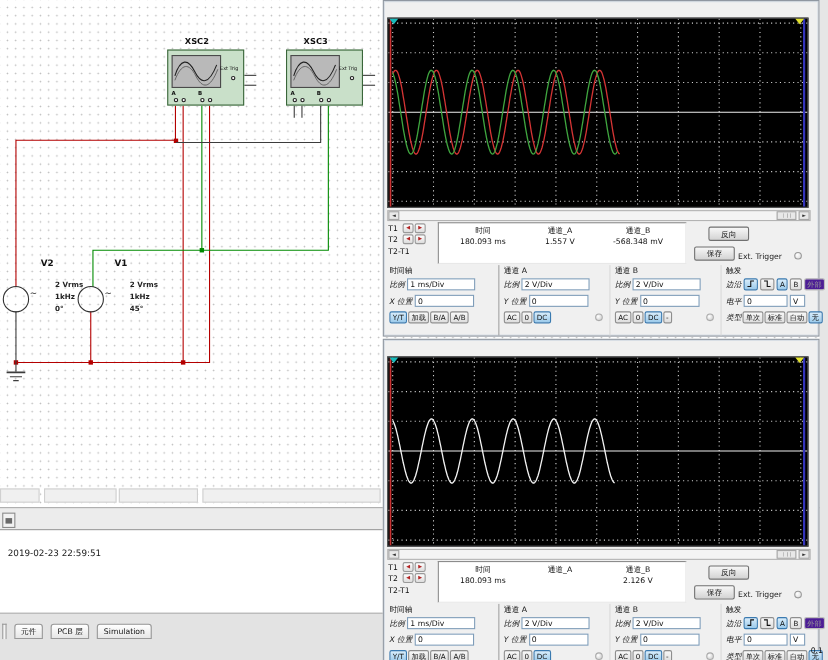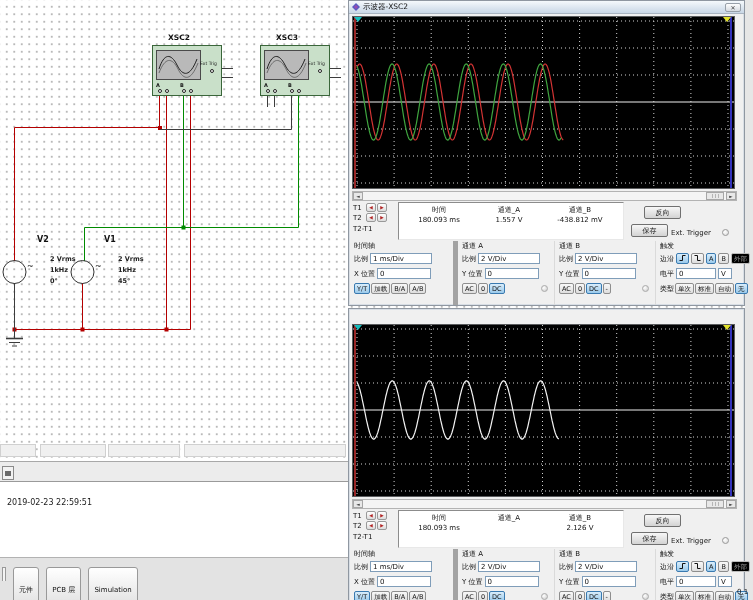--- a/index.html
+++ b/index.html
@@ -27,21 +27,21 @@
 
   
   .gbox{position:absolute;top:444px;height:13px;border:1px solid #d0d0d0;background:#f0f0f0;z-index:2;}
   .minitab{position:absolute;left:2px;top:466px;width:12px;height:14px;border:1px solid #8a8a8a;background:#f2f2f2;z-index:2;}
   .minisq{position:absolute;left:2px;top:4px;width:6px;height:5px;background:#6a6a6a;}
   .sheet{position:absolute;left:0;top:481px;width:348px;height:76px;background:#fff;border-top:1px solid #9a9a9a;z-index:2;}
   .stamp{margin:16px 0 0 7px;font-size:8px;color:#1a1a1a;}
   .bottombar{position:absolute;left:0;top:557px;width:348px;height:43px;background:#e3e3e3;border-top:1px solid #b2b2b2;z-index:2;}
   .tabrow{position:absolute;left:0;top:9px;height:16px;width:100%;}
   .tabstub{display:inline-block;width:4px;height:14px;border:1px solid #999;border-bottom:none;background:#f4f4f4;vertical-align:top;margin-left:2px;}
-  .tab{display:inline-block;height:14px;line-height:13px;padding:16px 5px;margin-left:2px;font-size:7px;color:#111;
+  .tab{display:inline-block;height:14px;line-height:13px;padding:0 5px;margin-left:2px;font-size:7px;color:#111;
     border:1px solid #999;border-radius:3px 3px 0 0;background:linear-gradient(#ffffff,#e6e6e6);vertical-align:top;}
   .rightstrip{position:absolute;left:745px;top:0;width:8px;height:600px;background:#e6e6e6;z-index:5;}
   .fragment{position:absolute;left:737px;top:588px;font-size:7px;color:#111;z-index:40;}
 
   
   .win{position:absolute;width:397px;height:306px;background:#f0f0f0;border:1px solid #8f97a1;z-index:20;box-shadow:0 0 0 1px #d8dee5 inset;}
   .win0{left:348px;top:0;} .win1{left:348px;top:308px;}
   .titlebar{height:13px;background:linear-gradient(#f5f9fc,#c9d7e6);border-bottom:1px solid #a9b4c1;
     display:flex;align-items:center;padding:0 3px;gap:3px;}
   .ttext{font-size:7.5px;color:#111;}
@@ -73,37 +73,37 @@
   .c1{width:80px;} .c2{width:60px;} .c3{width:82px;}
   .pbtn{position:absolute;left:282px;width:37px;height:13px;font-size:7px;border:1px solid #707070;
     border-radius:2px;background:linear-gradient(#f7f7f7,#d3d3d3);padding:0;color:#111;}
   .rev{top:205px;margin-left:13px;} .sav{top:223px;}
   .extlab{position:absolute;left:322px;top:228px;font-size:7px;color:#222;}
   .radio{position:absolute;left:373px;top:228px;width:7px;height:7px;border:1px solid #999;border-radius:50%;
     background:radial-gradient(circle at 35% 35%,#fff,#d8d8d8);}
 
   .sec{position:absolute;top:240px;height:64px;}
   .s1{left:4px;width:98px;}
-  .s2{left:104px;width:99px;border-left:5px solid #a3a3a3;padding-left:3px;}
+  .s2{left:104px;width:99px;border-left:1px solid #a3a3a3;padding-left:3px;}
   .s3{left:205px;width:99px;border-left:1px solid #dadada;padding-left:3px;}
   .s4{left:306px;width:90px;border-left:1px solid #dadada;padding-left:3px;}
   .stitle{font-size:7px;color:#111;margin:0 0 1px 1px;}
   .frow{position:absolute;left:1px;display:flex;align-items:center;gap:2px;}
   .s2 .frow,.s3 .frow,.s4 .frow{left:4px;}
   .r1{top:12px;} .r2{top:27px;}
-  .flab{font-size:7px;color:#111;white-space:nowrap;}
+  .flab{font-size:7px;color:#111;white-space:nowrap;font-style:italic;}
   .field{display:inline-block;background:#fff;border:1px solid #7f9db9;height:11px;line-height:10px;
     font-size:7px;padding:0 2px;color:#111;white-space:nowrap;}
   .f1{width:62px;} .f2{width:54px;} .flev{width:40px;} .funit{width:14px;}
   .brow{position:absolute;left:1px;top:42px;display:flex;gap:1px;align-items:center;width:95%;}
   .s2 .brow,.s3 .brow,.s4 .brow{left:4px;}
   .tbtn{height:11px;font-size:6.5px;line-height:8px;padding:0 2px;border:1px solid #8e8e8e;border-radius:2px;
     background:linear-gradient(#f8f8f8,#dedede);color:#111;white-space:nowrap;}
   .tbtn.on{background:linear-gradient(#d9edfb,#9bcaeb);border-color:#3a7ab0;}
-  .tbtn.dis{color:#999;border-color:#bcbcbc;background:#000000;}
+  .tbtn.dis{color:#999;border-color:#bcbcbc;background:#4c1d95;}
   .ind{width:7px;height:7px;border:1px solid #aaa;border-radius:50%;
     background:radial-gradient(circle at 35% 35%,#fff,#c8c8c8);margin-left:auto;margin-right:3px;}
 </style>
 </head>
 <body>
 
 <div class="canvas">
   <svg class="wires" width="753" height="462">
     <g stroke="#b40000" stroke-width="1" fill="none">
       <path d="M159.5,96 L159.5,127.5 L14.5,127.5 L14.5,261"></path>
@@ -207,28 +207,20 @@
     <span class="tabstub"></span>
     <span class="tab">元件</span>
     <span class="tab">PCB 层</span>
     <span class="tab">Simulation</span>
   </div>
 </div>
 <div class="rightstrip"></div>
 <div class="fragment">0.1</div>
 
 <div class="win win0">
-  <div class="titlebar">
-    <svg width="8" height="8">
-      <path d="M0,4 L4,0 L8,4 L4,8 Z" fill="#5a5ac0"></path>
-        <path d="M2,4 L4,2 L6,4 L4,6 Z" fill="#9a4ab0"></path>
-    </svg>
-    <span class="ttext">示波器-XSC2</span>
-    <button class="closebtn">✕</button>
-  </div>
   <div class="display">
     <svg class="scope-svg" width="381" height="171">
         <line x1="4" y1="0" x2="4" y2="171" stroke="#d2d2d2" stroke-width="1" stroke-dasharray="1,3"></line>
         <line x1="41.1" y1="0" x2="41.1" y2="171" stroke="#d2d2d2" stroke-width="1" stroke-dasharray="1,3"></line>
         <line x1="78.2" y1="0" x2="78.2" y2="171" stroke="#d2d2d2" stroke-width="1" stroke-dasharray="1,3"></line>
         <line x1="115.30000000000001" y1="0" x2="115.30000000000001" y2="171" stroke="#d2d2d2" stroke-width="1" stroke-dasharray="1,3"></line>
         <line x1="152.4" y1="0" x2="152.4" y2="171" stroke="#d2d2d2" stroke-width="1" stroke-dasharray="1,3"></line>
         <line x1="189.5" y1="0" x2="189.5" y2="171" stroke="#d2d2d2" stroke-width="1" stroke-dasharray="1,3"></line>
         <line x1="226.60000000000002" y1="0" x2="226.60000000000002" y2="171" stroke="#d2d2d2" stroke-width="1" stroke-dasharray="1,3"></line>
         <line x1="263.7" y1="0" x2="263.7" y2="171" stroke="#d2d2d2" stroke-width="1" stroke-dasharray="1,3"></line>
@@ -272,21 +264,21 @@
 
   <div class="readout">
     <div class="rrow">
       <span class="rc c1">时间</span>
       <span class="rc c2">通道_A</span>
       <span class="rc c3">通道_B</span>
     </div>
     <div class="rrow" style="margin-top:1px">
       <span class="rc c1">180.093 ms</span>
       <span class="rc c2">1.557 V</span>
-      <span class="rc c3">-438.812 mV</span>
+      <span class="rc c3">-568.348 mV</span>
     </div>
   </div>
   <button class="pbtn rev">反向</button>
   <button class="pbtn sav">保存</button>
   <span class="extlab">Ext. Trigger</span>
   <span class="radio"></span>
 
   <div class="sec s1">
     <div class="stitle">时间轴</div>
     <div class="frow r1">

